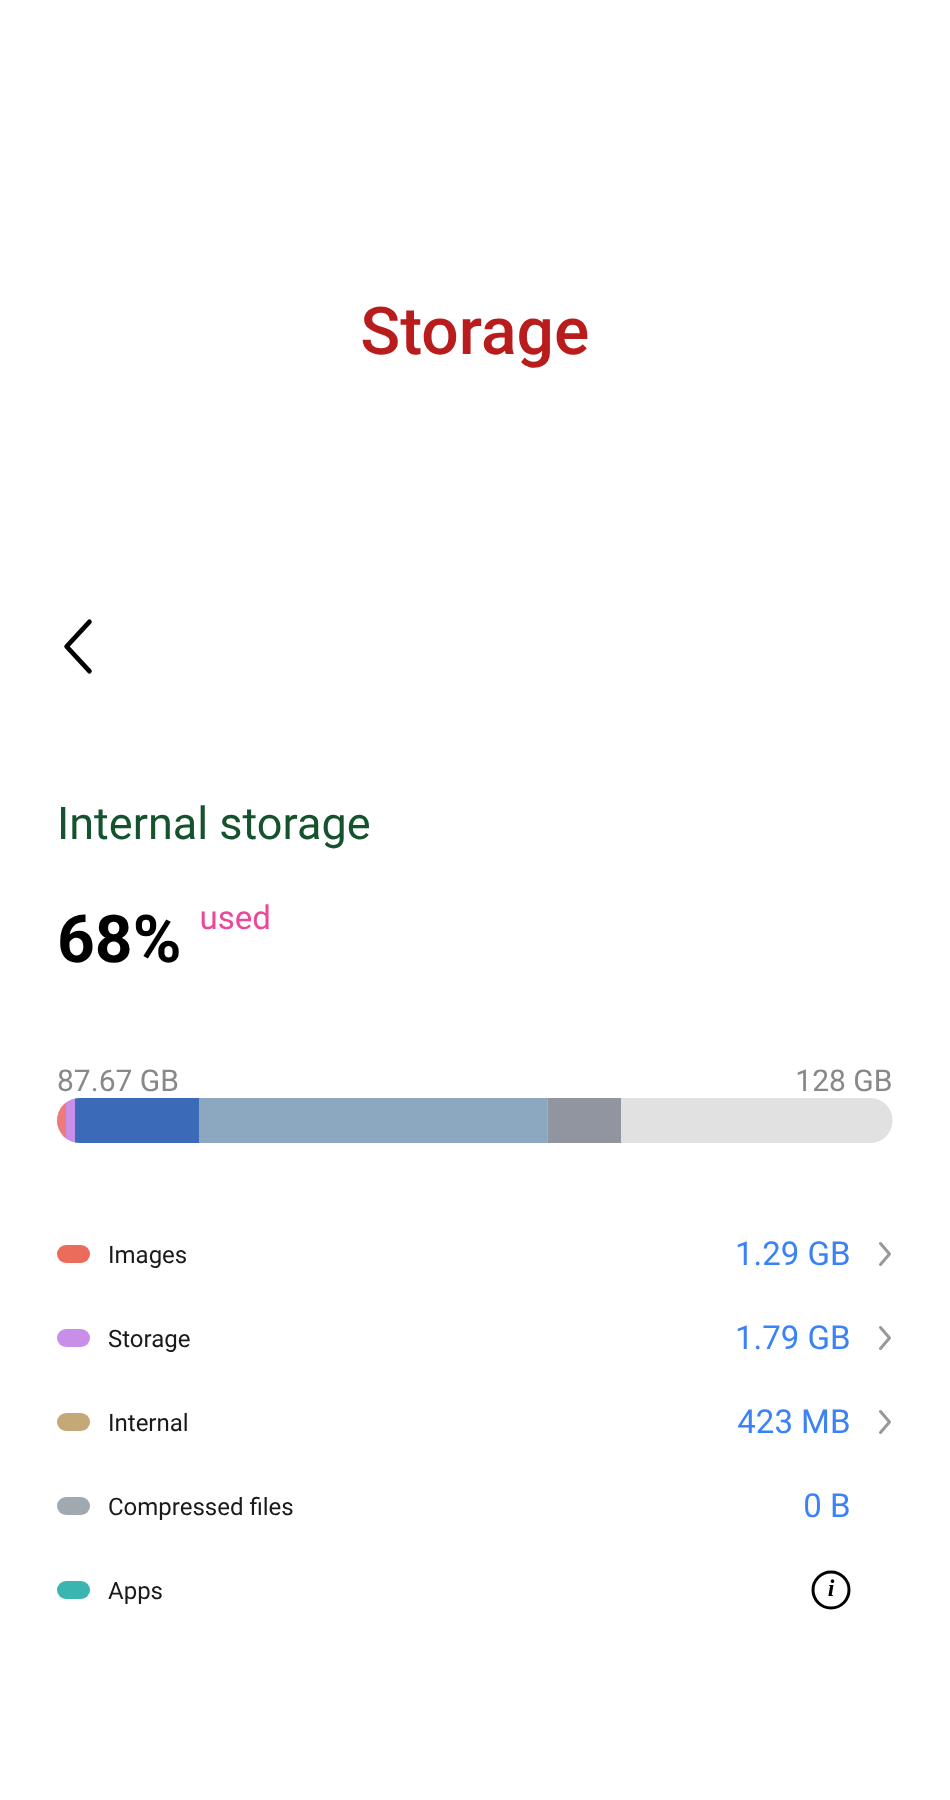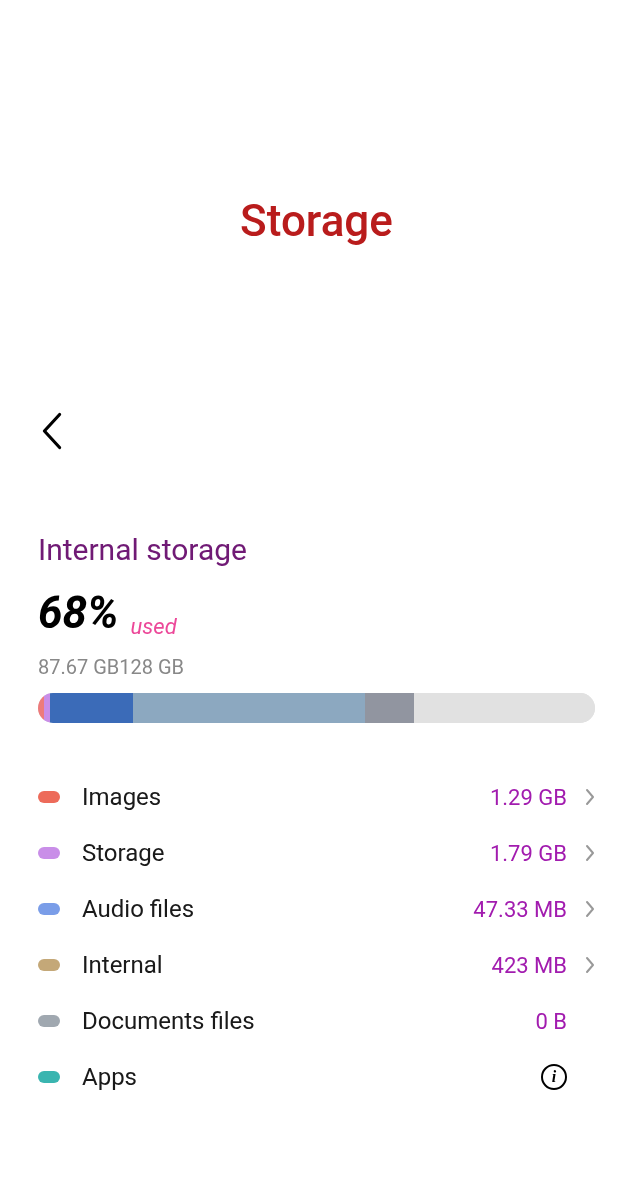--- a/index.html
+++ b/index.html
@@ -35,49 +35,48 @@
       height: 38px;
     }
     
     .content {
       padding: 0 38px;
     }
     
     .section-title {
       font-size: 30px;
       font-weight: 400;
-      color: #701a75;
-      margin-bottom: 20px;
+      color: #14532d;
+      margin-bottom: 33px;
     }
     
     .percent-row {
       display: flex;
-      align-items: flex-end;
+      align-items: flex-start;
       gap: 12px;
-      margin-bottom: 16px;
-      font-style: italic;
+      margin-bottom: 56px;
     }
     
     .percent-value {
       font-size: 44px;
       font-weight: 700;
       color: #000;
     }
     
     .percent-label {
       font-size: 22px;
       font-weight: 400;
       color: #ec4899;
     }
     
     .size-row {
       display: flex;
+      justify-content: space-between;
       font-size: 20px;
       color: #888;
-      margin-bottom: 14px;
     }
     
     .storage-bar {
       height: 30px;
       border-radius: 15px;
       overflow: hidden;
       display: flex;
       background: #e1e1e1;
       margin-bottom: 46px;
     }
@@ -99,29 +98,29 @@
     
     .cat-dot {
       width: 22px;
       height: 12px;
       border-radius: 6px;
       flex-shrink: 0;
     }
     
     .cat-label {
       flex: 1;
-      font-size: 24px;
+      font-size: 16px;
       color: #1a1a1a;
       font-weight: 400;
-      margin-left: 22px;
+      margin-left: 12px;
     }
     
     .cat-size {
       font-size: 22px;
-      color: #a21caf;
+      color: #3b82f6;
       font-weight: 400;
     }
     
     .cat-chevron {
       width: 28px;
       display: flex;
       justify-content: flex-end;
       align-items: center;
     }
     
@@ -192,42 +191,32 @@
         <span class="cat-dot" style="background: rgb(201, 142, 232);"></span>
         <span class="cat-label">Storage</span>
         <span class="cat-size">1.79 GB</span>
         <span class="cat-chevron">
           <svg viewBox="0 0 10 18">
             <polyline points="2,2 8,9 2,16" fill="none" stroke="#999" stroke-width="2" stroke-linecap="round" stroke-linejoin="round"></polyline>
           </svg>
         </span>
       </div>
       <div class="category-row">
-        <span class="cat-dot" style="background: rgb(122, 157, 232);"></span>
-        <span class="cat-label">Audio files</span>
-        <span class="cat-size">47.33 MB</span>
-        <span class="cat-chevron">
-          <svg viewBox="0 0 10 18">
-            <polyline points="2,2 8,9 2,16" fill="none" stroke="#999" stroke-width="2" stroke-linecap="round" stroke-linejoin="round"></polyline>
-          </svg>
-        </span>
-      </div>
-      <div class="category-row">
         <span class="cat-dot" style="background: rgb(196, 168, 120);"></span>
         <span class="cat-label">Internal</span>
         <span class="cat-size">423 MB</span>
         <span class="cat-chevron">
           <svg viewBox="0 0 10 18">
             <polyline points="2,2 8,9 2,16" fill="none" stroke="#999" stroke-width="2" stroke-linecap="round" stroke-linejoin="round"></polyline>
           </svg>
         </span>
       </div>
       <div class="category-row">
         <span class="cat-dot" style="background: rgb(160, 168, 176);"></span>
-        <span class="cat-label">Documents files</span>
+        <span class="cat-label">Compressed files</span>
         <span class="cat-size">0 B</span>
         <span class="cat-chevron"></span>
       </div>
       <div class="category-row">
         <span class="cat-dot" style="background: rgb(58, 181, 176);"></span>
         <span class="cat-label">Apps</span>
         <span class="info-icon">i</span>
         <span class="cat-chevron"></span>
       </div>
       <div class="category-row">

